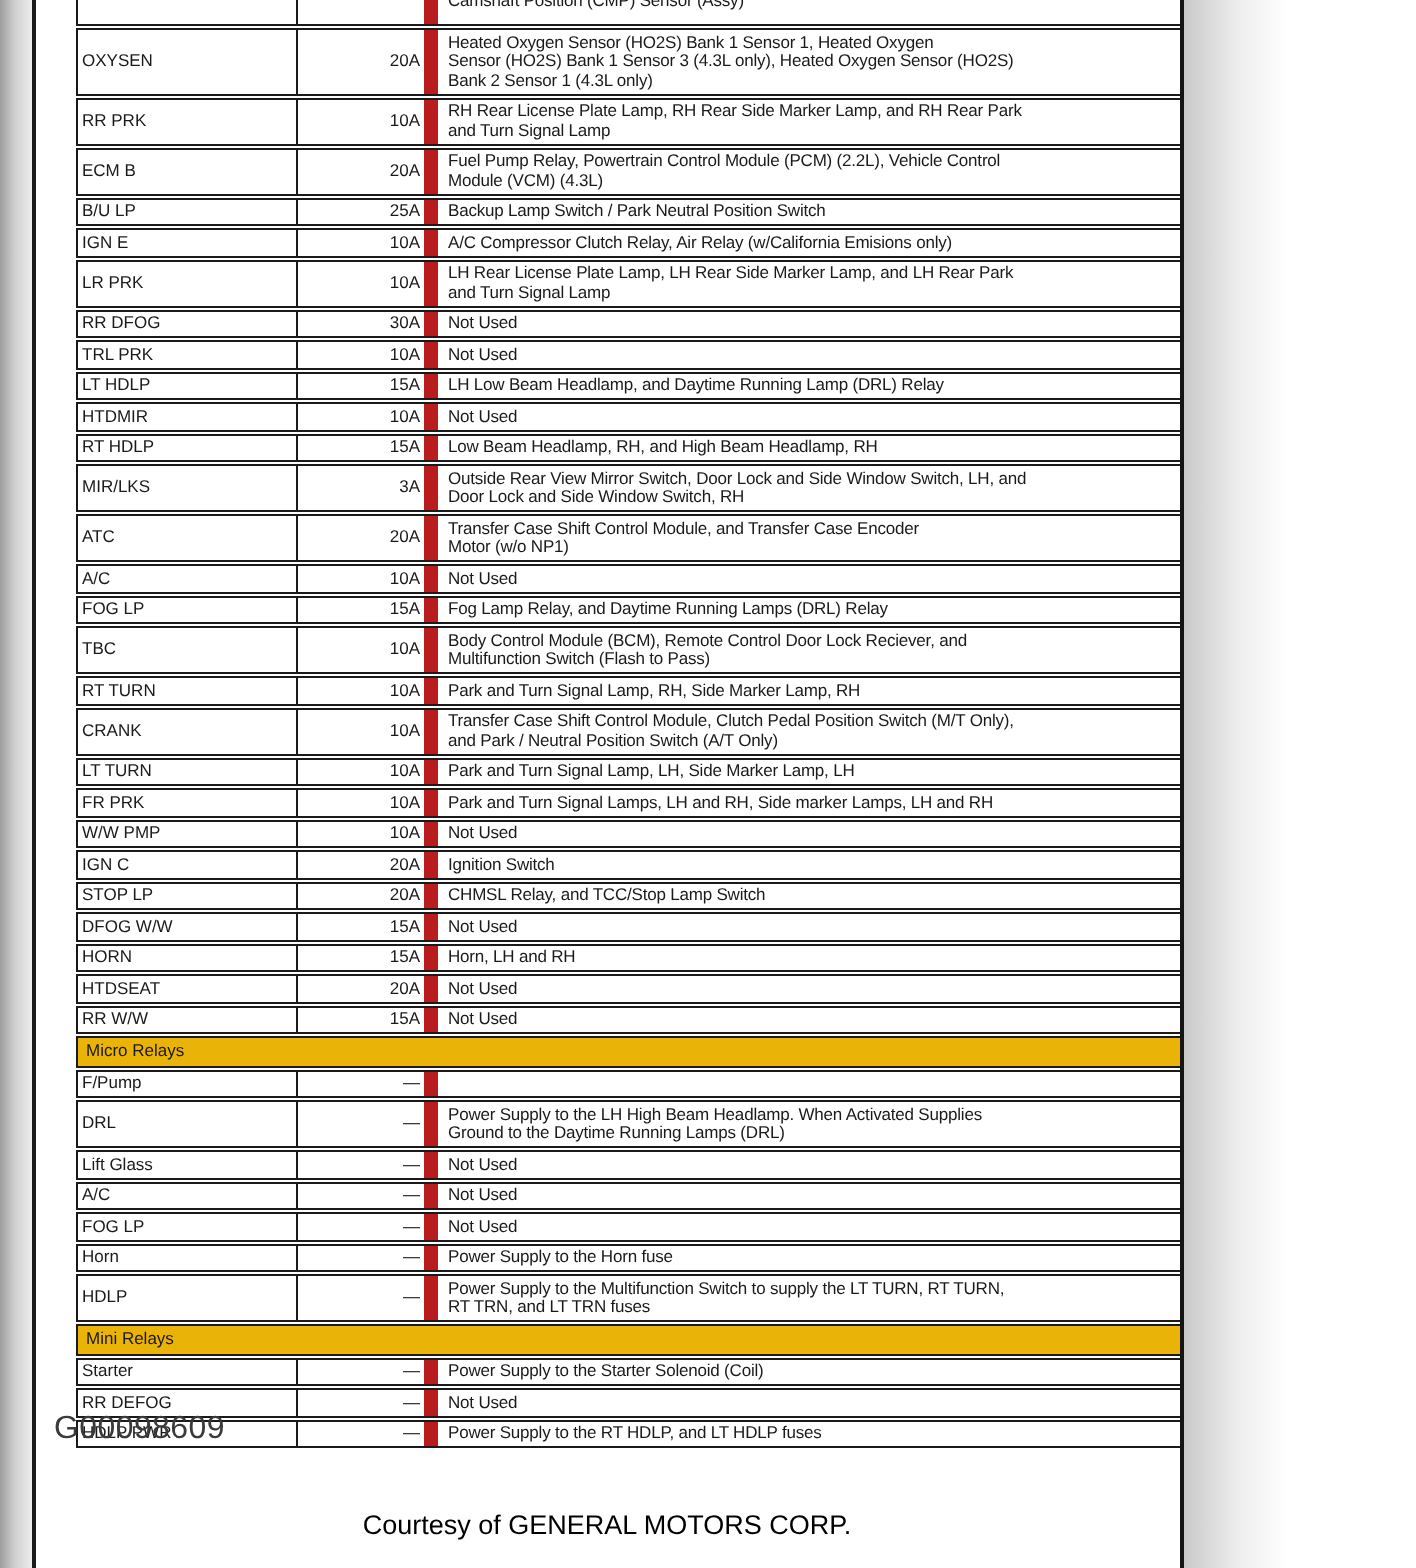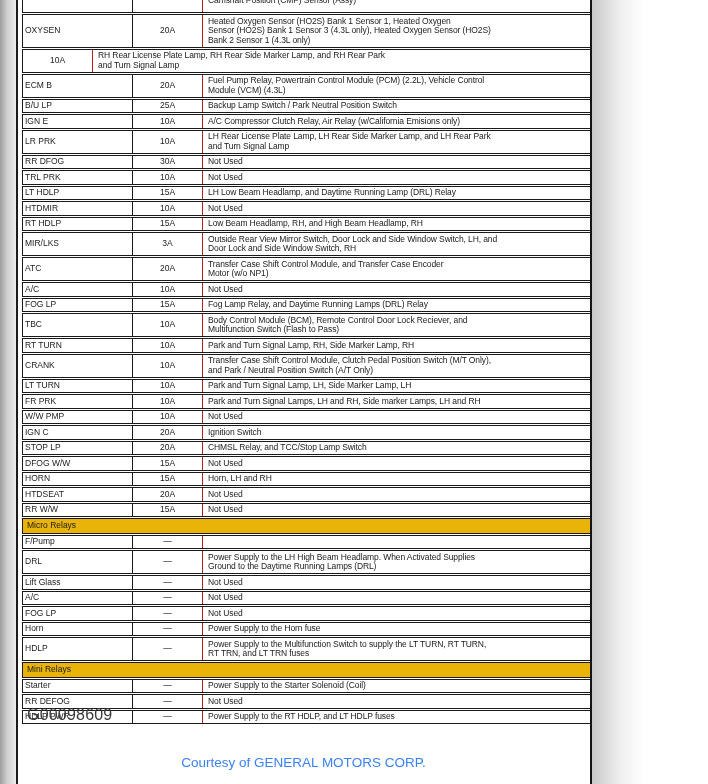--- a/index.html
+++ b/index.html
@@ -24,21 +24,21 @@
     position: absolute; left: 590px; top: 0; width: 2px; height: 784px;
     background: #141414;
   }
   .right-shadow {
     position: absolute; left: 592px; top: 0; width: 52px; height: 784px;
     background: linear-gradient(to right, #c9c9c9 0%, #efefef 55%, #ffffff 100%);
   }
 
   
   .fuse-table {
-    position: absolute; left: 22px; top: 0; width: 591px; border-radius: 17px;
+    position: absolute; left: 38px; top: 0; width: 591px; border-radius: 17px;
   }
   .row {
     position: relative;
     display: flex;
     align-items: stretch;
     border: 1px solid #1a1a1a;
     margin-top: 1px;
     background: #fff;
     box-sizing: border-box;
     min-height: 13px;
@@ -55,22 +55,22 @@
     box-sizing: border-box;
     font-size: 8.5px; line-height: 9.5px;
     padding: 1.5px 2px;
   }
   .cell-name {
     width: 110px; border-right: 1px solid #1a1a1a;
     display: flex; align-items: center; 
     text-align: center;
   }
   .cell-amp {
-    width: 70px; border-right: 1px solid #b91c1c;
-    display: flex; align-items: center; justify-content: center;
+    width: 70px; border-right: 7px solid #b91c1c;
+    display: flex; align-items: center; justify-content: flex-end;
     text-align: center;
   }
   .cell-desc {
     flex: 1; text-align: left; padding-left: 5px; padding-right: 2px;
     white-space: pre-line; letter-spacing: -0.1px;
     display: flex; align-items: center;
   }
   .cell-desc span { width: 100%; }
   .section-header {
     position: relative;
@@ -84,21 +84,21 @@
     content: ""; position: absolute; right: -9px; bottom: -1px;
     width: 9px; height: 1px; background: #3c3c3c;
   }
 
   .figure-id {
     position: absolute; left: 27px; top: 706px;
     font-size: 16px; color: #3a3a3a; letter-spacing: 0.2px;
   }
   .caption {
     position: absolute; left: 17px; top: 755px; width: 573px;
-    text-align: center; font-size: 13.5px; color: #3b82f6;
+    text-align: center; font-size: 13.5px; color: #000000;
   }
 </style>
 </head>
 <body>
 
 <div class="left-shadow"></div>
 <div class="left-edge-line"></div>
 
 <div class="fuse-table">
     <div class="row partial">
@@ -115,20 +115,23 @@
         <span>OXYSEN</span>
       </div>
       <div class="cell cell-amp">
         <span>20A</span>
       </div>
       <div class="cell cell-desc"><span>Heated Oxygen Sensor (HO2S) Bank 1 Sensor 1, Heated Oxygen
 Sensor (HO2S) Bank 1 Sensor 3 (4.3L only), Heated Oxygen Sensor (HO2S)
 Bank 2 Sensor 1 (4.3L only)</span></div>
     </div>
     <div class="row">
+      <div class="cell cell-name">
+        <span>RR PRK</span>
+      </div>
       <div class="cell cell-amp">
         <span>10A</span>
       </div>
       <div class="cell cell-desc"><span>RH Rear License Plate Lamp, RH Rear Side Marker Lamp, and RH Rear Park
 and Turn Signal Lamp</span></div>
     </div>
     <div class="row">
       <div class="cell cell-name">
         <span>ECM B</span>
       </div>

